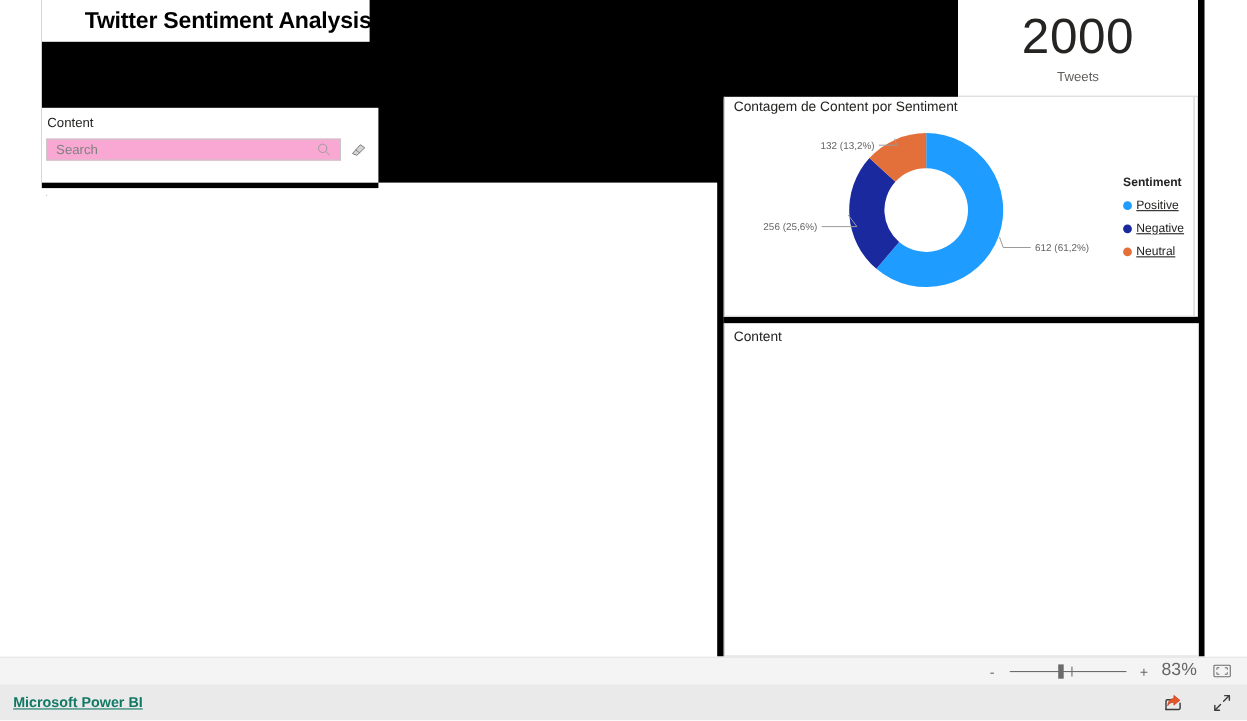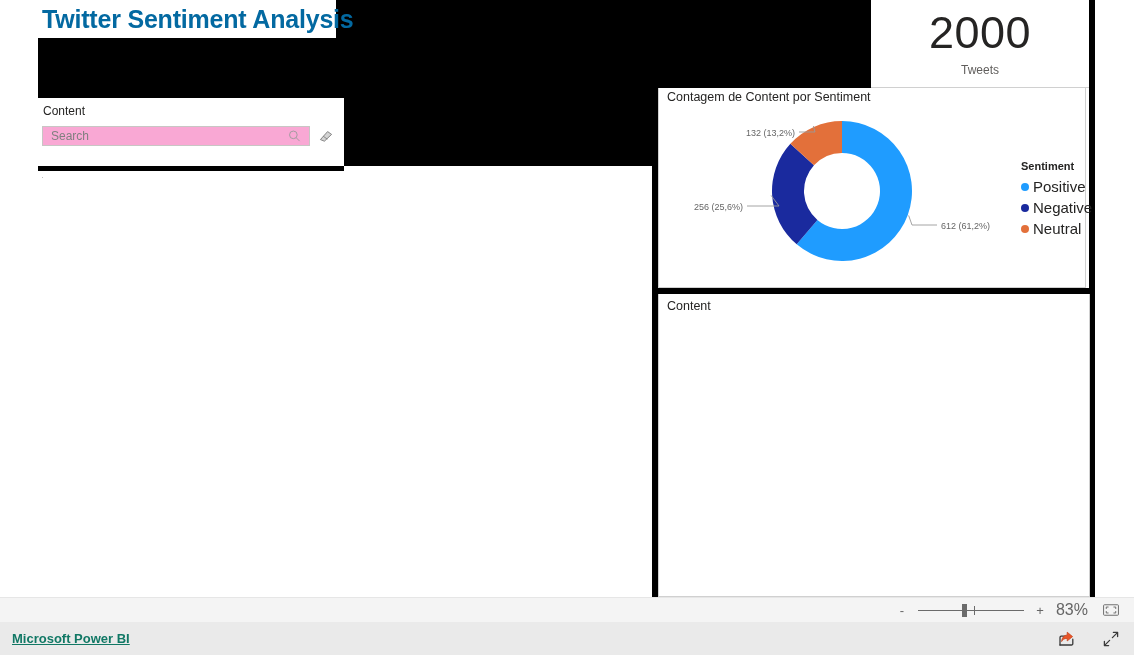--- a/index.html
+++ b/index.html
@@ -46,25 +46,26 @@
   #title-card {
     position: absolute;
     left: 38px; top: 0px;
     width: 298px; height: 38px;
     background: #ffffff;
     display: flex;
     align-items: center;
     padding-left: 4px;
   }
   #title-text {
-    font-size: 25px;
+    font-size: 21px;
     font-weight: bold;
-    color: #0369a1;
+    color: #000000;
     letter-spacing: -0.2px;
     white-space: nowrap;
+    margin-left: 35px;
   }
 
   
   #slicer {
     position: absolute;
     left: 38px; top: 98px;
     width: 306px; height: 68px;
     background: #ffffff;
     padding: 6px 8px 0 4px;
   }
@@ -188,23 +189,24 @@
     align-items: center;
     gap: 4px;
     height: 21px;
   }
   .legend-dot {
     width: 8px; height: 8px;
     border-radius: 50%;
     flex: 0 0 auto;
   }
   .legend-text {
-    font-size: 15px;
+    font-size: 11px;
     color: #252423;
     white-space: nowrap;
+    text-decoration: underline;
   }
 
   
   #table-visual {
     position: absolute;
     left: 658px; top: 294px;
     width: 432px; height: 303px;
     background: #ffffff;
     border: 1px solid #d0d0d0;
     border-top: none;

